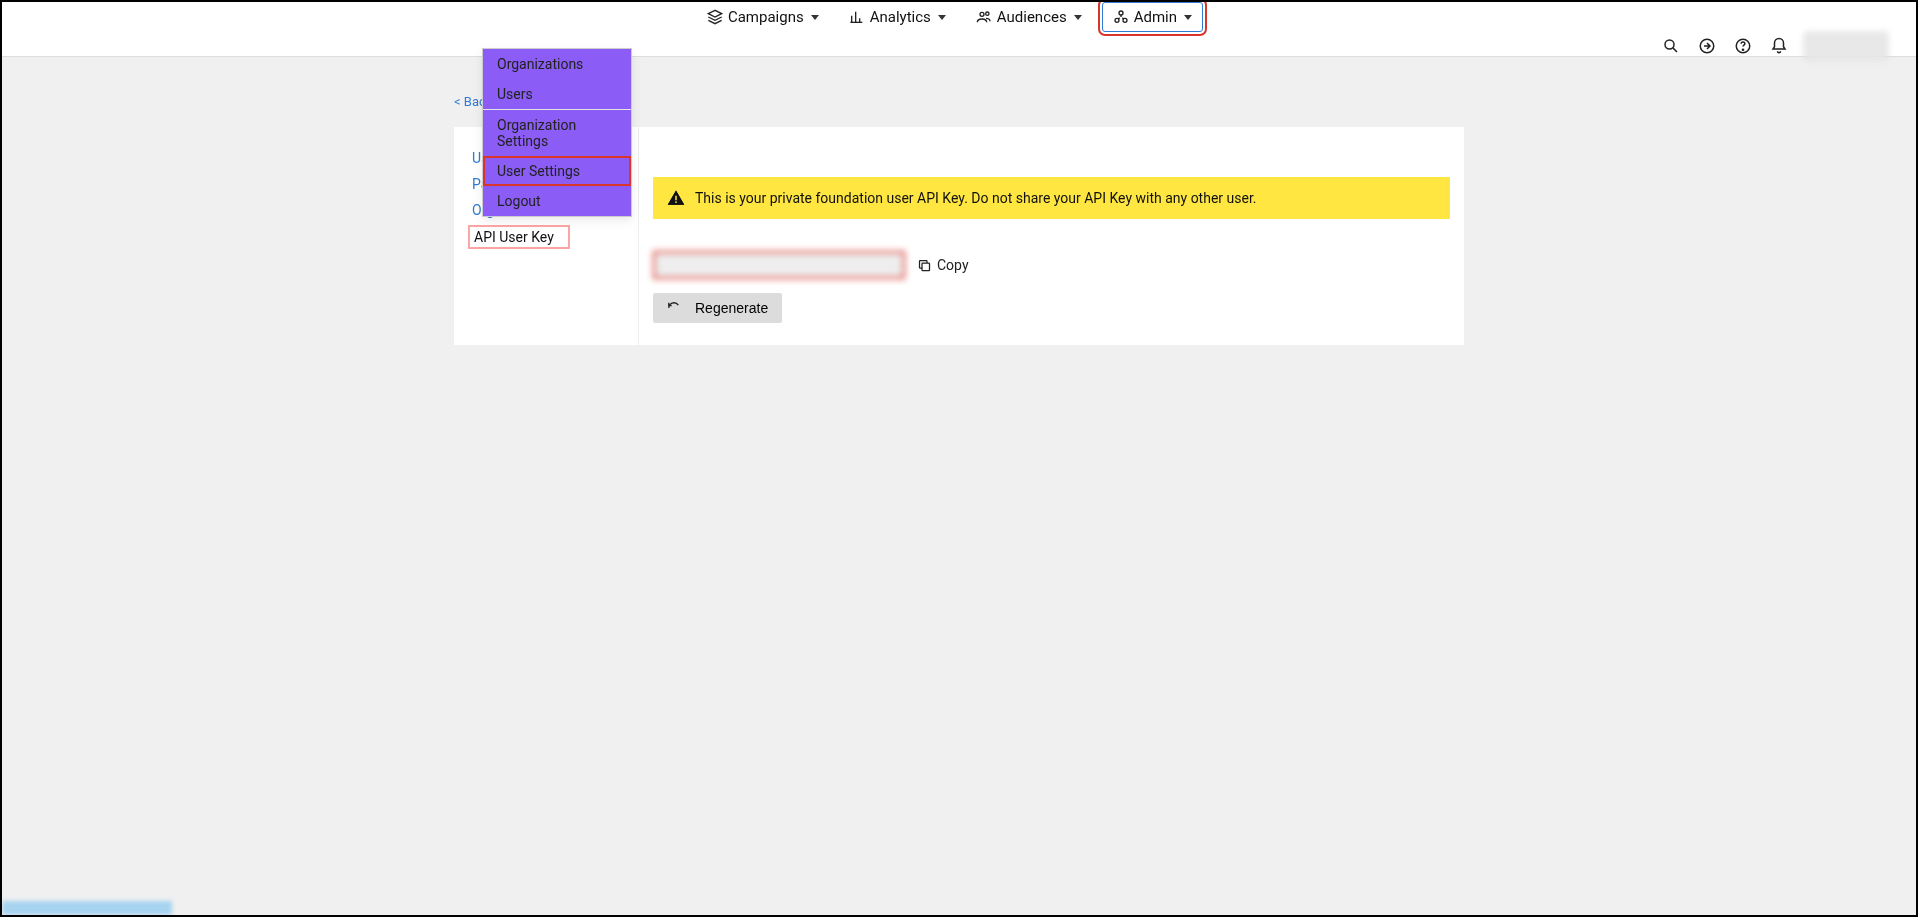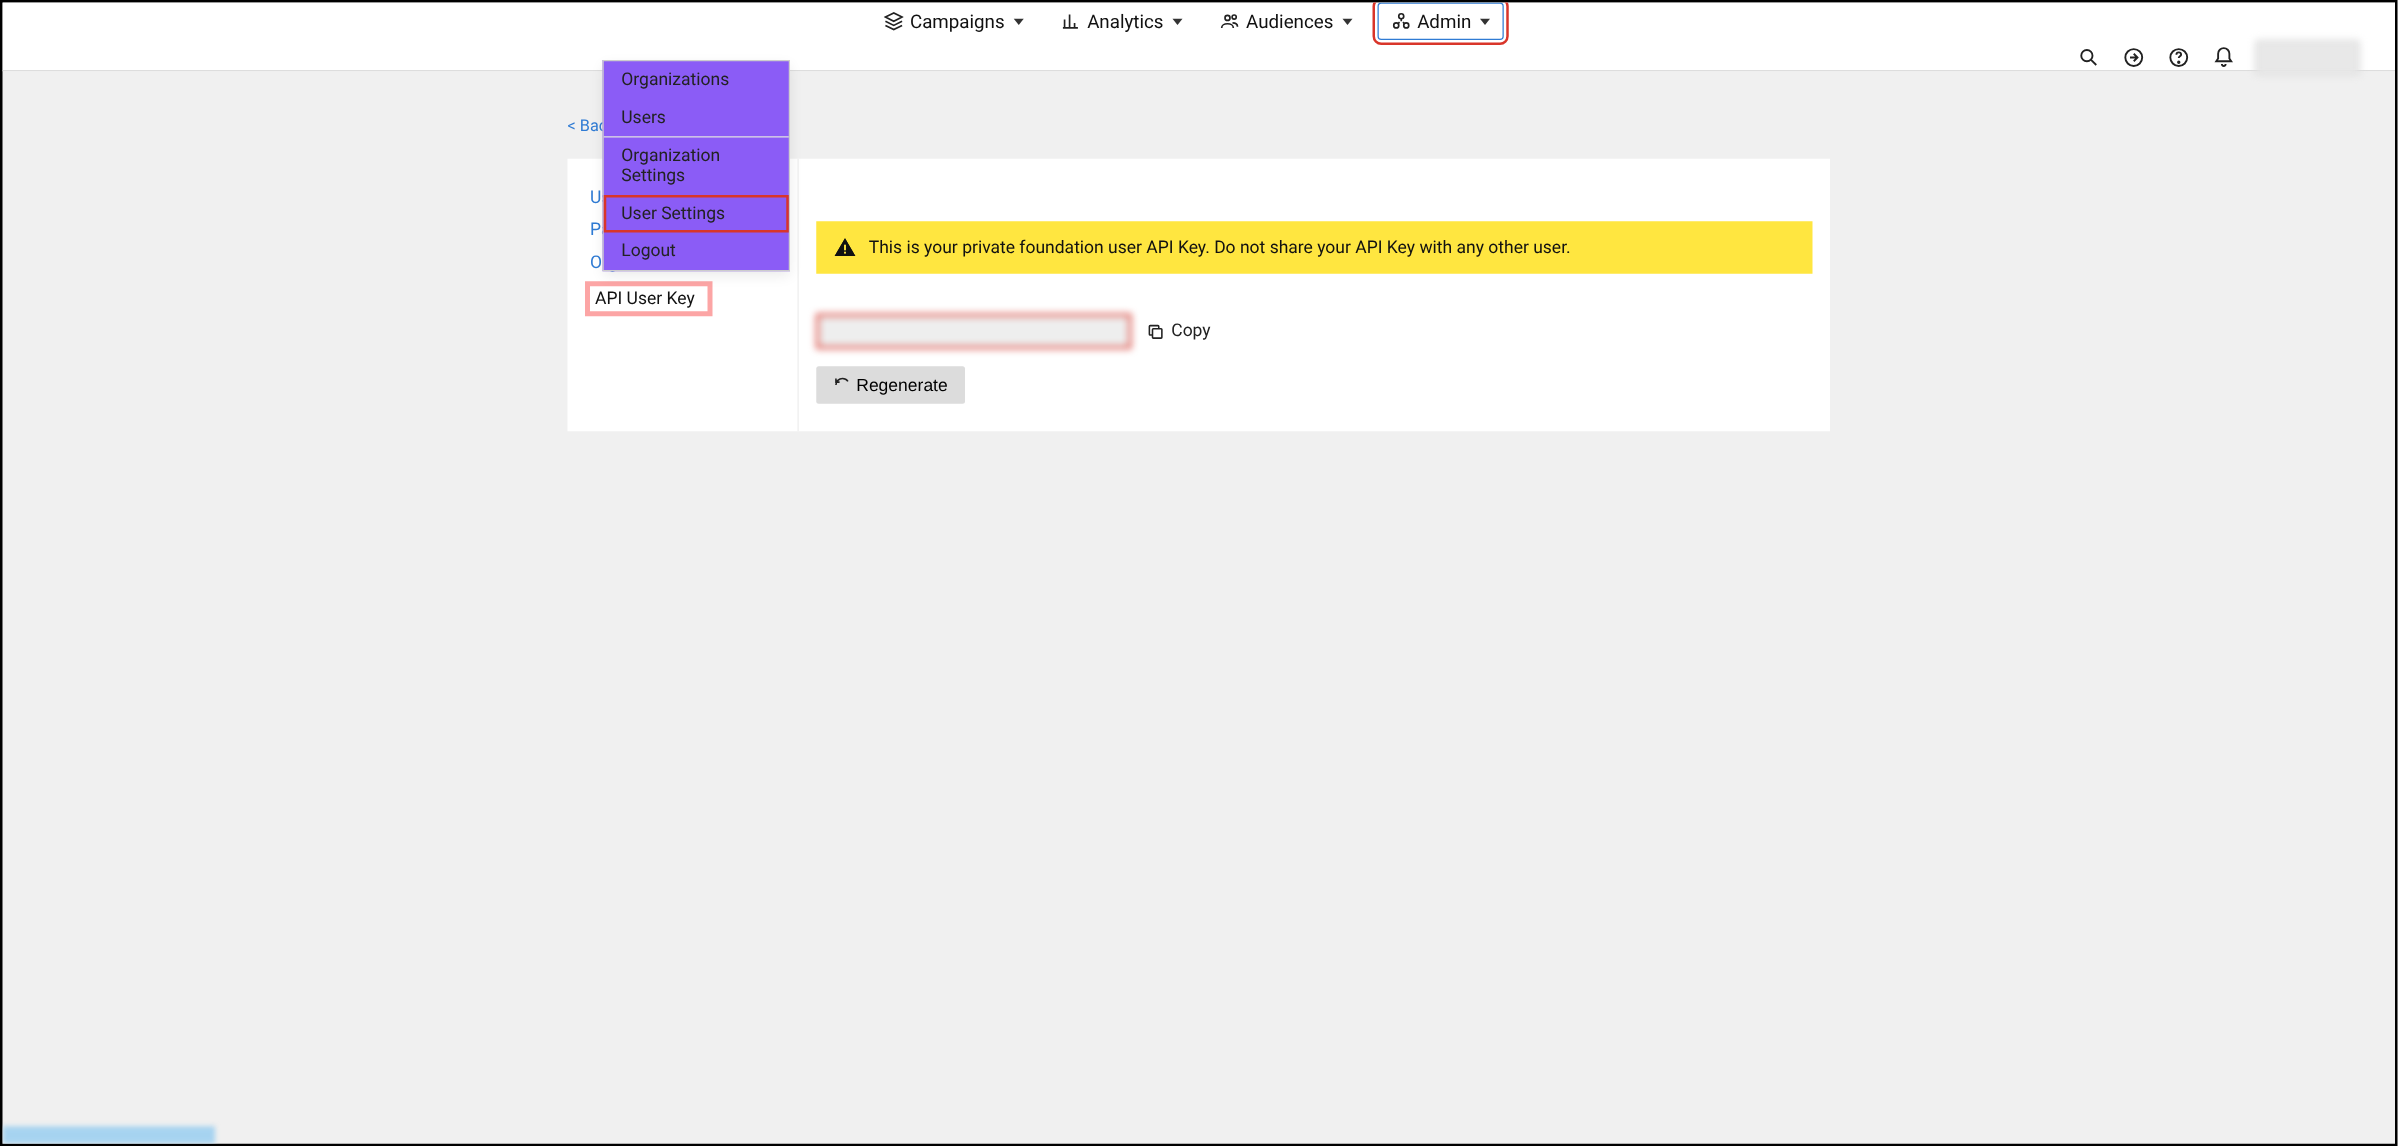--- a/index.html
+++ b/index.html
@@ -133,21 +133,21 @@
   }
   .side-tab {
     padding: 3px 0;
     color: #2f7bd4;
     cursor: pointer;
     font-size: 14px;
     margin-bottom: 4px;
   }
   .side-tab.active {
     color: #111;
-    border: 4px solid #fca5a5;
+    border: 2px solid #fca5a5;
     padding: 2px 4px;
     margin-left: -4px;
     width: 102px;
   }
   .panel-main {
     flex: 1;
     padding: 14px 14px 22px 14px;
   }
   .hidden-title {
     height: 28px;
@@ -187,21 +187,21 @@
     color: #222;
   }
   .regen-btn {
     margin-top: 14px;
     background: #dcdcdc;
     border: none;
     padding: 7px 14px;
     font-size: 14px;
     display: inline-flex;
     align-items: center;
-    gap: 4px;
+    gap: 14px;
     cursor: pointer;
     border-radius: 2px;
   }
   
   .status-url {
     position: absolute;
     bottom: 0;
     left: 0;
     background: #a6d3f0;
     height: 14px;

